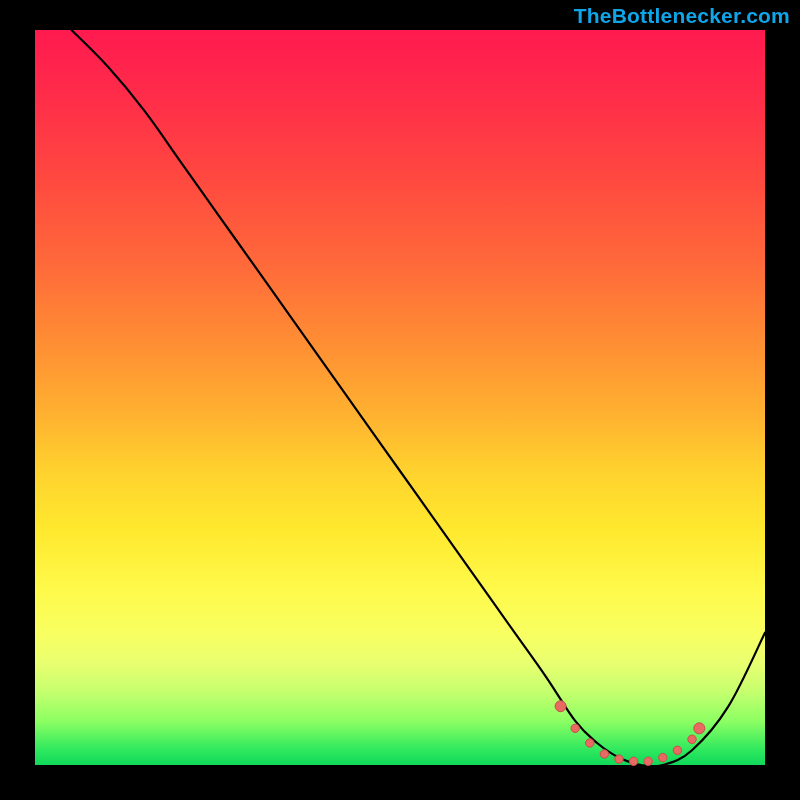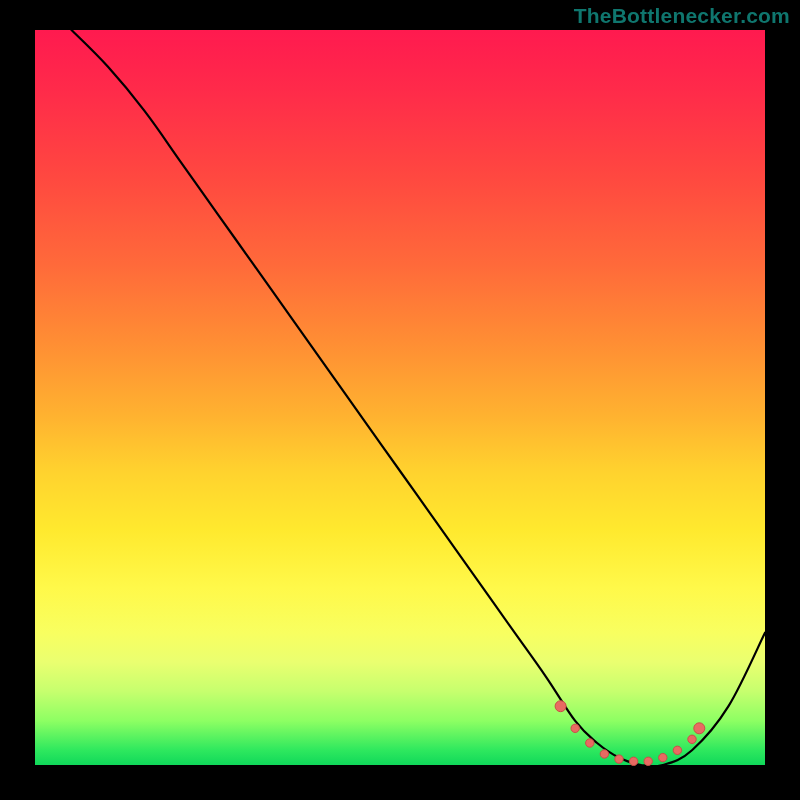--- a/index.html
+++ b/index.html
@@ -14,21 +14,21 @@
   .frame {
     position: relative;
     width: 800px;
     height: 800px;
     background: #000;
   }
   .watermark {
     position: absolute;
     top: 4px;
     right: 10px;
-    color: #0f766e;
+    color: #0ea5e9;
     font-size: 21px;
     font-weight: 600;
     letter-spacing: 0.2px;
     user-select: none;
   }
   .plot-area {
     position: absolute;
     left: 35px;
     top: 30px;
     width: 730px;

